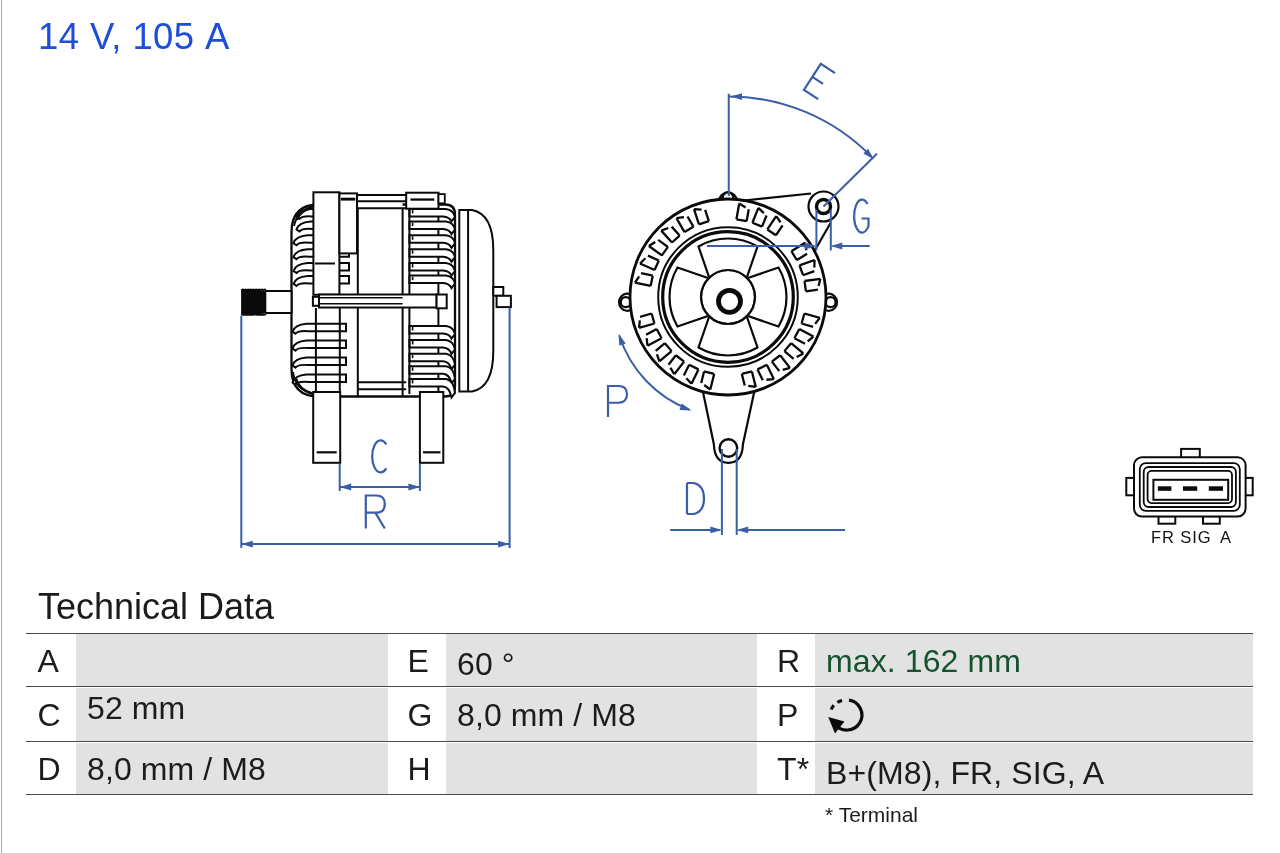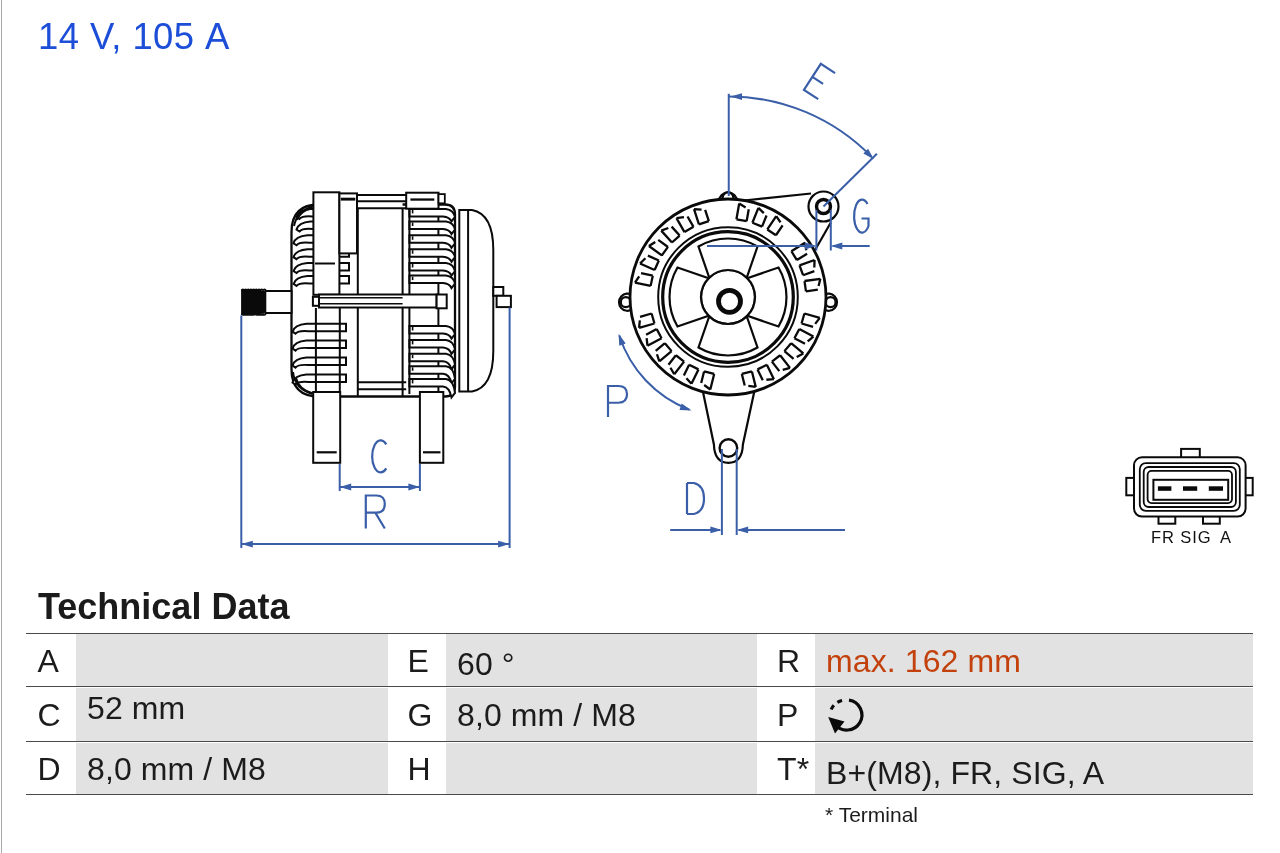--- a/index.html
+++ b/index.html
@@ -178,29 +178,29 @@
     <path d="M 608.0,417.0 L 608.0,386.0 L 618.45,386.0 Q 627.0,386.0 627.0,394.37 Q 627.0,402.74 618.45,402.74 L 608.0,402.74" fill="none" stroke="#3a5fa8" stroke-width="2.2"></path>
     <line x1="721.9" y1="449" x2="721.9" y2="535" stroke="#3a5fa8" stroke-width="2"></line>
     <line x1="736.7" y1="449" x2="736.7" y2="535" stroke="#3a5fa8" stroke-width="2"></line>
     <line x1="670.2" y1="529.9" x2="720" y2="529.9" stroke="#3a5fa8" stroke-width="2"></line>
     <polygon points="721.9,529.9 710.4,533.3 710.4,526.5" fill="#3a5fa8"></polygon>
     <line x1="845" y1="529.9" x2="738.6" y2="529.9" stroke="#3a5fa8" stroke-width="2"></line>
     <polygon points="736.7,529.9 748.2,526.5 748.2,533.3" fill="#3a5fa8"></polygon>
     <path d="M 687.0,483.0 L 687.0,514.0 M 687.0,483.0 L 693.8,483.0 Q 704.0,485.48 704.0,498.5 Q 704.0,511.52 693.8,514.0 L 687.0,514.0" fill="none" stroke="#3a5fa8" stroke-width="2.2"></path>
 <text x="1191" y="542.5" font-size="16.5" fill="#111" text-anchor="middle" font-family="Liberation Sans" textLength="80">FR SIG  A</text>
 </svg>
-<div style="position:absolute;left:38px;top:585.5px;font-size:36px;font-weight:bold;color:#1b1b1b">Technical Data</div>
+<div style="position:absolute;left:38px;top:585.5px;font-size:36px;font-weight:normal;color:#1b1b1b">Technical Data</div>
 <div style="position:absolute;left:76px;top:634px;width:312px;height:52.0px;background:#e2e2e2"></div>
 <div style="position:absolute;left:37.5px;top:633px;height:53.5px;display:flex;align-items:center;font-size:32px;letter-spacing:0.1px;color:#1c1c1c;padding-top:3px">A</div>
 <div style="position:absolute;left:446px;top:634px;width:311px;height:52.0px;background:#e2e2e2"></div>
 <div style="position:absolute;left:407.5px;top:633px;height:53.5px;display:flex;align-items:center;font-size:32px;letter-spacing:0.1px;color:#1c1c1c;padding-top:3px">E</div>
 <div style="position:absolute;left:457px;top:633px;height:59px;display:flex;align-items:center;font-size:32px;letter-spacing:0.1px;color:#1c1c1c;padding-top:3px">60 °</div>
 <div style="position:absolute;left:815px;top:634px;width:438px;height:52.0px;background:#e2e2e2"></div>
 <div style="position:absolute;left:777px;top:633px;height:53.5px;display:flex;align-items:center;font-size:32px;letter-spacing:0.1px;color:#1c1c1c;padding-top:3px">R</div>
-<div style="position:absolute;left:826px;top:633px;height:53.5px;display:flex;align-items:center;font-size:32px;letter-spacing:0.1px;color:#c2410c;padding-top:3px">max. 162 mm</div>
+<div style="position:absolute;left:826px;top:633px;height:53.5px;display:flex;align-items:center;font-size:32px;letter-spacing:0.1px;color:#14532d;padding-top:3px">max. 162 mm</div>
 <div style="position:absolute;left:76px;top:687.5px;width:312px;height:53.5px;background:#e2e2e2"></div>
 <div style="position:absolute;left:37.5px;top:686.5px;height:55.0px;display:flex;align-items:center;font-size:32px;letter-spacing:0.1px;color:#1c1c1c;padding-top:3px">C</div>
 <div style="position:absolute;left:87px;top:686.5px;height:40px;display:flex;align-items:center;font-size:32px;letter-spacing:0.1px;color:#1c1c1c;padding-top:3px">52 mm</div>
 <div style="position:absolute;left:446px;top:687.5px;width:311px;height:53.5px;background:#e2e2e2"></div>
 <div style="position:absolute;left:407.5px;top:686.5px;height:55.0px;display:flex;align-items:center;font-size:32px;letter-spacing:0.1px;color:#1c1c1c;padding-top:3px">G</div>
 <div style="position:absolute;left:457px;top:686.5px;height:55.0px;display:flex;align-items:center;font-size:32px;letter-spacing:0.1px;color:#1c1c1c;padding-top:3px">8,0 mm / M8</div>
 <div style="position:absolute;left:815px;top:687.5px;width:438px;height:53.5px;background:#e2e2e2"></div>
 <div style="position:absolute;left:777px;top:686.5px;height:55.0px;display:flex;align-items:center;font-size:32px;letter-spacing:0.1px;color:#1c1c1c;padding-top:3px">P</div>
 <div style="position:absolute;left:76px;top:742.5px;width:312px;height:51.5px;background:#e2e2e2"></div>
 <div style="position:absolute;left:37.5px;top:741.5px;height:53.0px;display:flex;align-items:center;font-size:32px;letter-spacing:0.1px;color:#1c1c1c;padding-top:3px">D</div>

